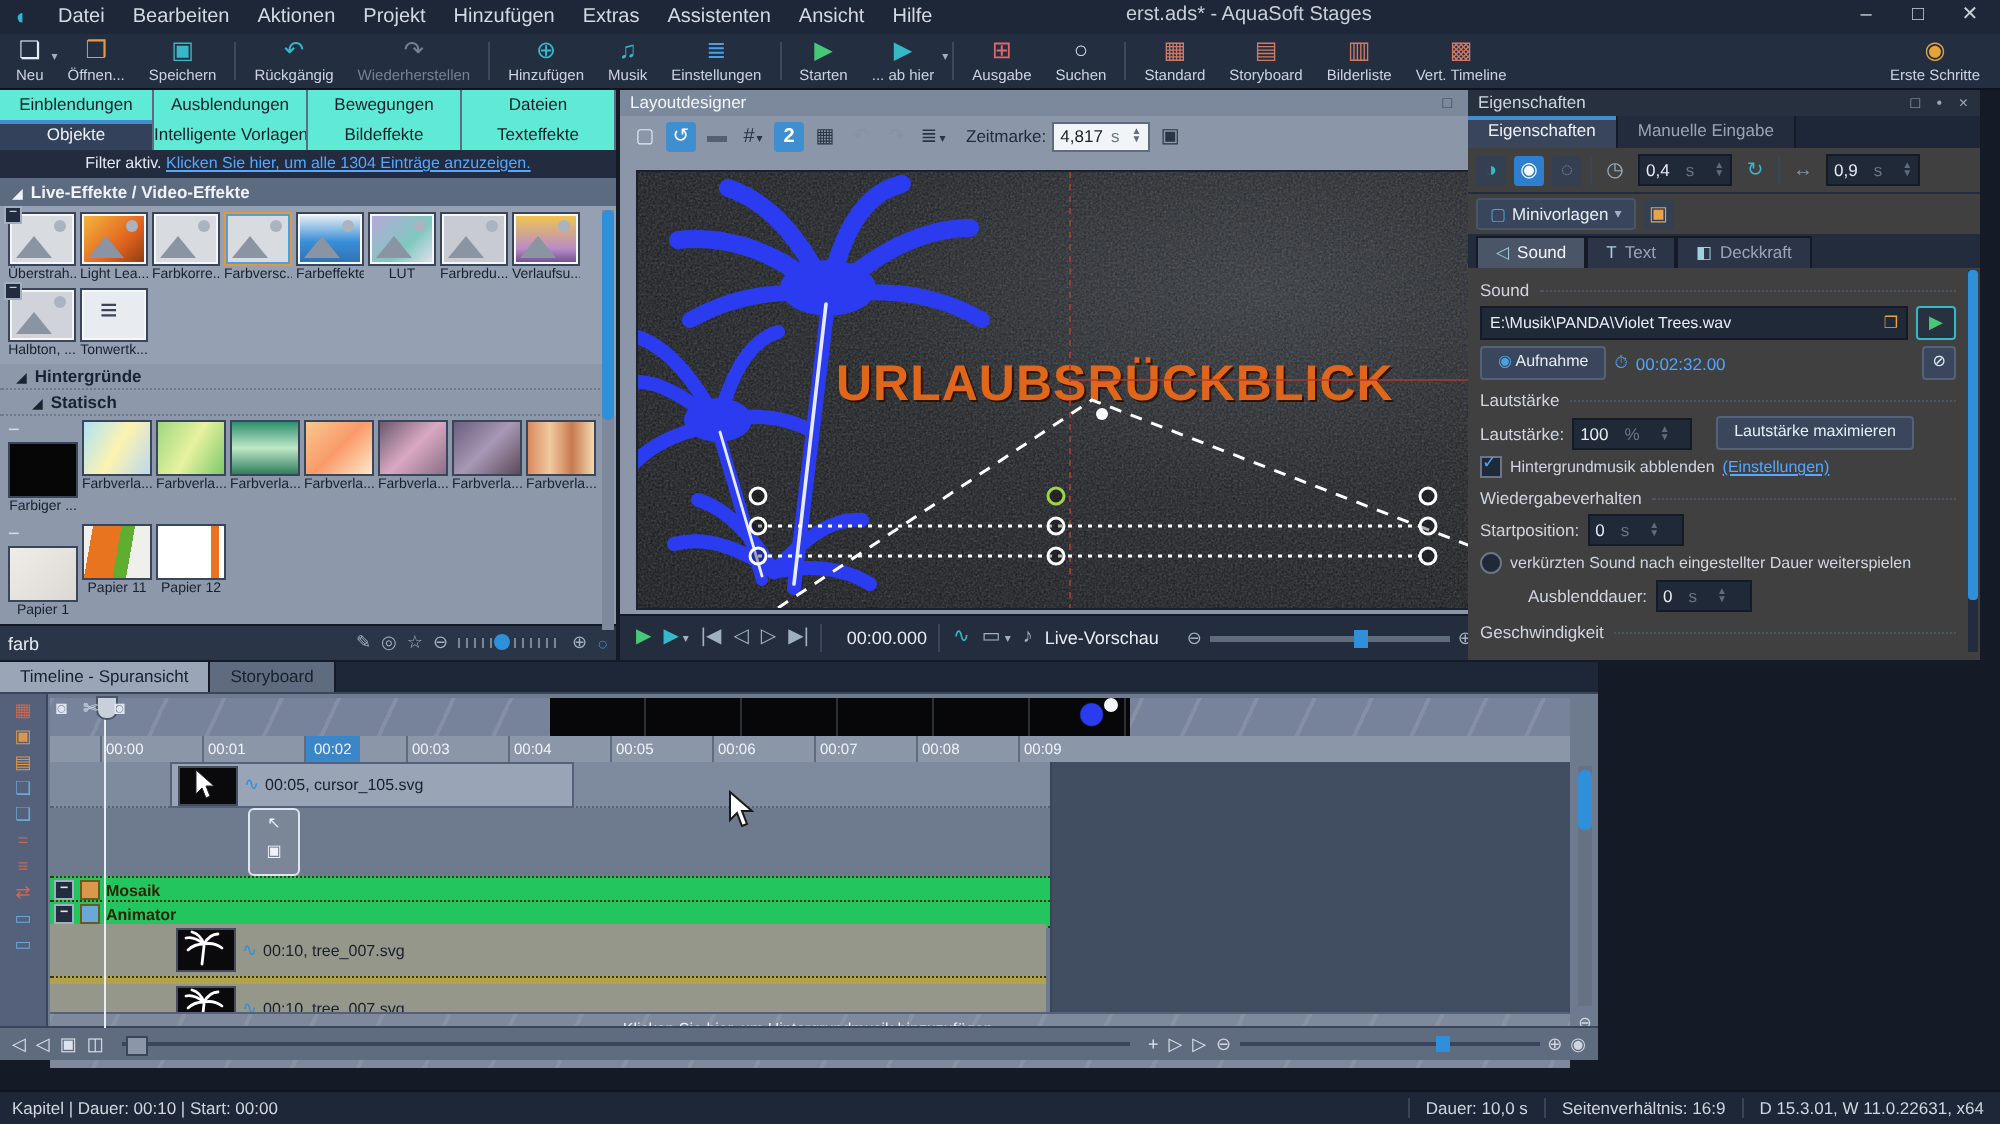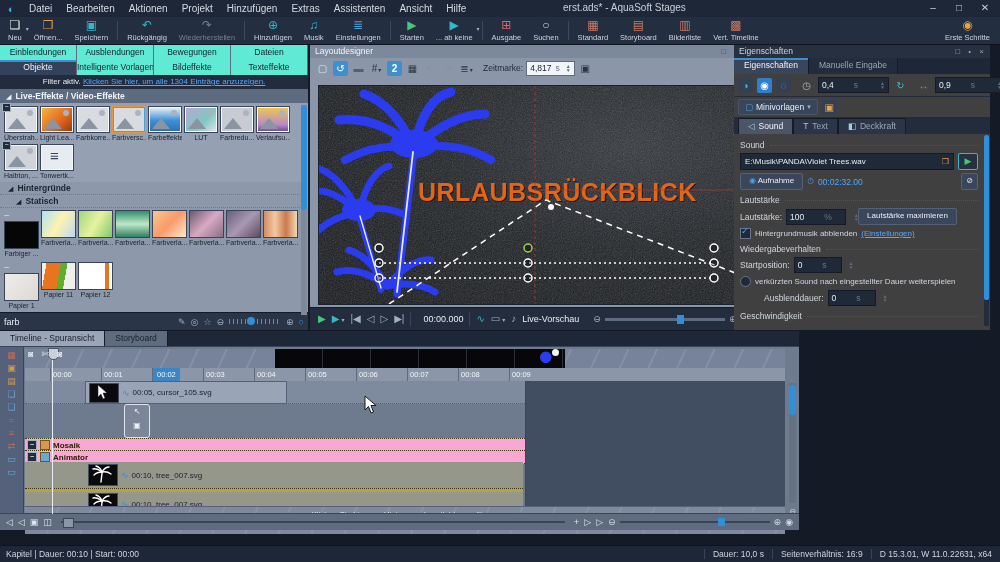--- a/index.html
+++ b/index.html
@@ -83,21 +83,21 @@
   .hslider{width:120px;height:3px;background:#5f6b7e;position:relative;}
   .hslider i{position:absolute;top:-3px;width:7px;height:9px;background:#2f8fd8;}
   .vsep{width:1px;height:14px;background:#39455a;}
   
   #props{left:734px;top:45px;width:256px;height:285px;background:#404040;}
   .pr-tabs{display:flex;height:16px;background:#1d2737;}
   .pr-tab{padding:0 10px;font-size:8.5px;line-height:15px;background:#222c3c;color:#9aa5b4;border-right:1px solid #141b26;}
   .pr-tab.selected{background:#39455a;color:#eef2f7;box-shadow:inset 0 2px 0 #3f8fd0;}
   .pr-tools{display:flex;align-items:center;gap:4px;height:22px;padding:0 4px;border-bottom:1px solid #222c3c;}
   .pri{min-width:15px;height:15px;text-align:center;line-height:15px;font-size:10px;border-radius:2px;background:#343f52;}
-  .prspin{display:flex;align-items:center;background:#1f2937;border:1px solid #141b26;height:14px;padding:0 3px;font-size:8.5px;color:#e8edf4;gap:20px;}
+  .prspin{display:flex;align-items:center;background:#1f2937;border:1px solid #141b26;height:14px;padding:0 3px;font-size:8.5px;color:#e8edf4;gap:8px;}
   .mini-row{display:flex;align-items:center;gap:4px;height:20px;padding:0 4px;}
   .mini-btn{display:flex;align-items:center;gap:3px;background:#39455a;border:1px solid #4a5568;height:14px;padding:0 6px;font-size:8.5px;color:#e8edf4;border-radius:2px;}
   .sub-tabs{display:flex;height:17px;background:#222c3c;padding-left:4px;align-items:flex-end;}
   .sub-tab{display:flex;gap:4px;align-items:center;padding:0 9px;height:15px;font-size:8.5px;line-height:15px;background:#2b3547;color:#9aa5b4;border:1px solid #141b26;border-bottom:none;}
   .sub-tab.selected{background:#4a5568;color:#f2f5f8;}
   .pr-body{position:absolute;left:0;right:6px;top:88px;bottom:0;padding:2px 6px;overflow:hidden;}
   .grp{display:flex;align-items:center;gap:5px;font-size:8.5px;color:#cfd6e0;margin:5px 0 3px;}
   .grp::after{content:"";flex:1;border-top:1px dotted #4a5568;}
   .frow{display:flex;align-items:center;gap:4px;margin:3px 0;}
   .ffield{flex:1;display:flex;align-items:center;background:#1f2937;border:1px solid #141b26;height:15px;padding:0 4px;font-size:8px;color:#e8edf4;}
@@ -130,21 +130,21 @@
   .rcell{width:50px;flex:0 0 auto;position:relative;border-left:1px solid #5f6b7e;}
   .rcell .rlab{font-size:7.5px;color:#f2f5f8;padding-left:2px;line-height:13px;}
   .rcell.selected .rlab{background:#3a86c8;display:inline-block;padding:0 4px;}
   .rows{position:absolute;left:25px;right:14px;top:34px;height:125px;background:#6e7a8d;overflow:hidden;}
   .rows-dark{position:absolute;left:500px;right:0;top:0;bottom:0;background:#414d61;border-left:1px solid #39455a;}
   .trackrow1{position:absolute;left:0;width:500px;top:0;height:22px;background:#7e8a9d;border-bottom:1px dotted #55617a;}
   .clip{position:absolute;display:flex;align-items:center;gap:3px;background:#99a5b7;border:1px solid #55617a;font-size:8px;color:#18202c;padding:0 3px;}
   .clip .swirl{color:#2f8fd8;font-size:9px;}
   .clipthumb{width:28px;height:18px;background:#0a0a0d;border:1px solid #444d5c;flex:0 0 auto;position:relative;overflow:hidden;}
   .clip1{left:60px;top:0px;width:194px;height:21px;}
-  .mosaik{position:absolute;left:0;width:498px;top:57px;height:12px;background:#f9a8d4;border-top:1px dotted #3a330e;border-bottom:1px dotted #3a330e;display:flex;align-items:center;gap:3px;font-size:8px;color:#2a2408;font-weight:bold;padding-left:2px;}
+  .mosaik{position:absolute;left:0;width:498px;top:57px;height:12px;background:#22c55e;border-top:1px dotted #3a330e;border-bottom:1px dotted #3a330e;display:flex;align-items:center;gap:3px;font-size:8px;color:#2a2408;font-weight:bold;padding-left:2px;}
   .animator{top:69px;}
   .minibox{width:8px;height:8px;background:#222c3e;color:#dfe5ee;font-size:7px;line-height:7px;text-align:center;border:1px solid #9fb0c0;}
   .chip{width:8px;height:8px;background:#d89a4a;border:1px solid #6a5a20;}
   .treetrack{position:absolute;left:0;width:498px;height:26px;background:#95978a;border-bottom:1px dotted #6a5a20;}
   .tt1{top:81px;} 
   .ttsep{position:absolute;left:0;width:498px;top:107px;height:4px;background:#b3a348;border-top:1px dotted #3a330e;border-bottom:1px dotted #3a330e;}
   .tt2{top:111px;height:14px;}
   .treeclip{left:60px;top:2px;width:430px;height:22px;background:transparent;border:none;}
   .treethumb{width:28px;height:20px;background:#0a0a0d;border:1px solid #444d5c;}
   .hintstrip{position:absolute;left:25px;right:14px;top:159px;height:25px;background:#7e8a9c;background-image:repeating-linear-gradient(115deg,rgba(255,255,255,.07) 0 2px,transparent 2px 30px);text-align:center;color:#eef2f7;font-size:8px;line-height:11px;padding-top:2px;border-top:1px solid #55617a;}
@@ -227,21 +227,21 @@
         <span class="ticon" data-name="settings-icon" style="color: rgb(77, 160, 224);">≣</span>
         <span class="tlabel">Einstellungen</span>
       </div>
       <span class="tsep"></span>
       <div class="tbtn" data-name="toolbar-button">
         <span class="ticon" data-name="start-icon" style="color: rgb(71, 200, 120);">▶</span>
         <span class="tlabel">Starten</span>
       </div>
       <div class="tbtn caret" data-name="toolbar-button">
         <span class="ticon" data-name="start-from-here-icon" style="color: rgb(53, 184, 200);">▶</span>
-        <span class="tlabel">... ab keine</span>
+        <span class="tlabel">... ab hier</span>
       </div>
       <span class="tsep"></span>
       <div class="tbtn" data-name="toolbar-button">
         <span class="ticon" data-name="output-icon" style="color: rgb(216, 106, 106);">⊞</span>
         <span class="tlabel">Ausgabe</span>
       </div>
       <div class="tbtn" data-name="toolbar-button">
         <span class="ticon" data-name="search-icon" style="color: rgb(207, 214, 224);">○</span>
         <span class="tlabel">Suchen</span>
       </div>

